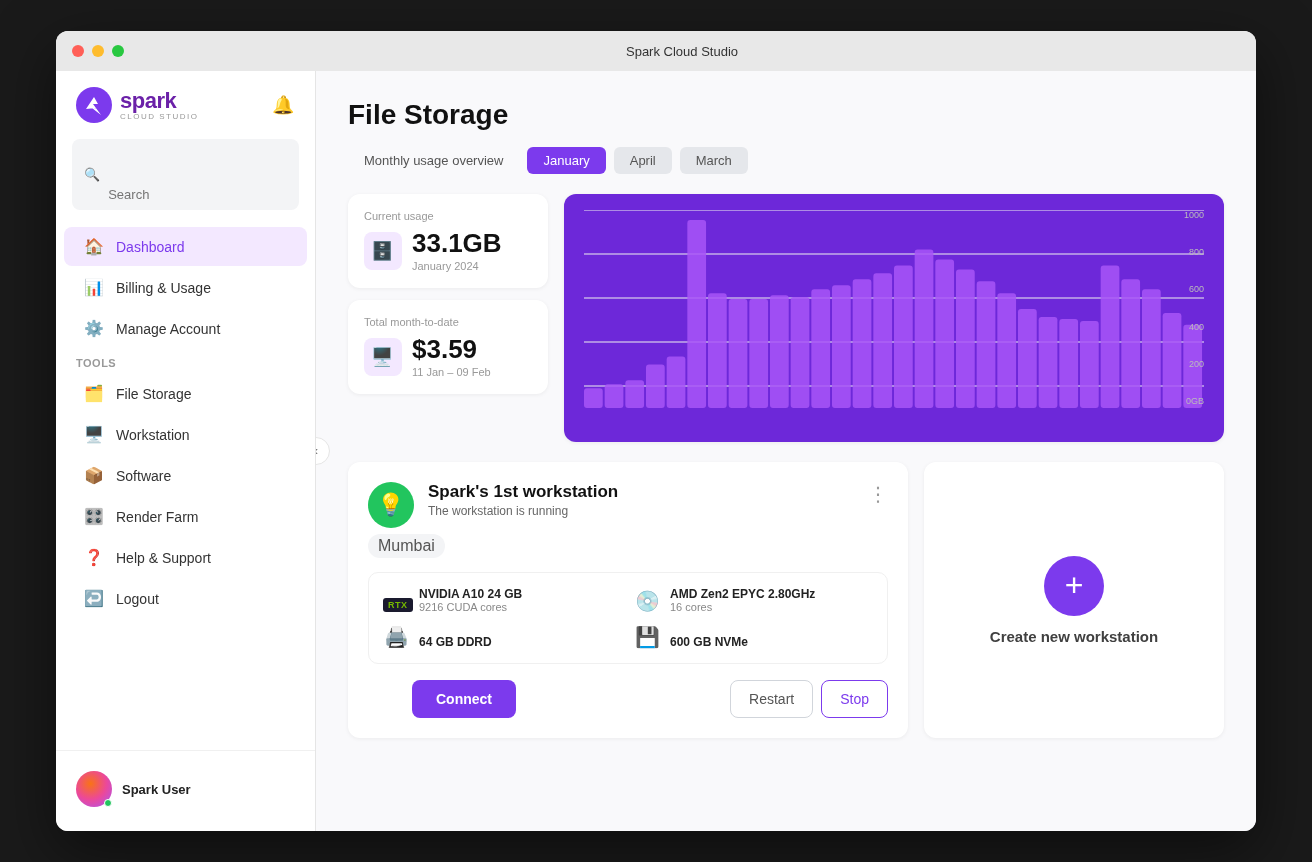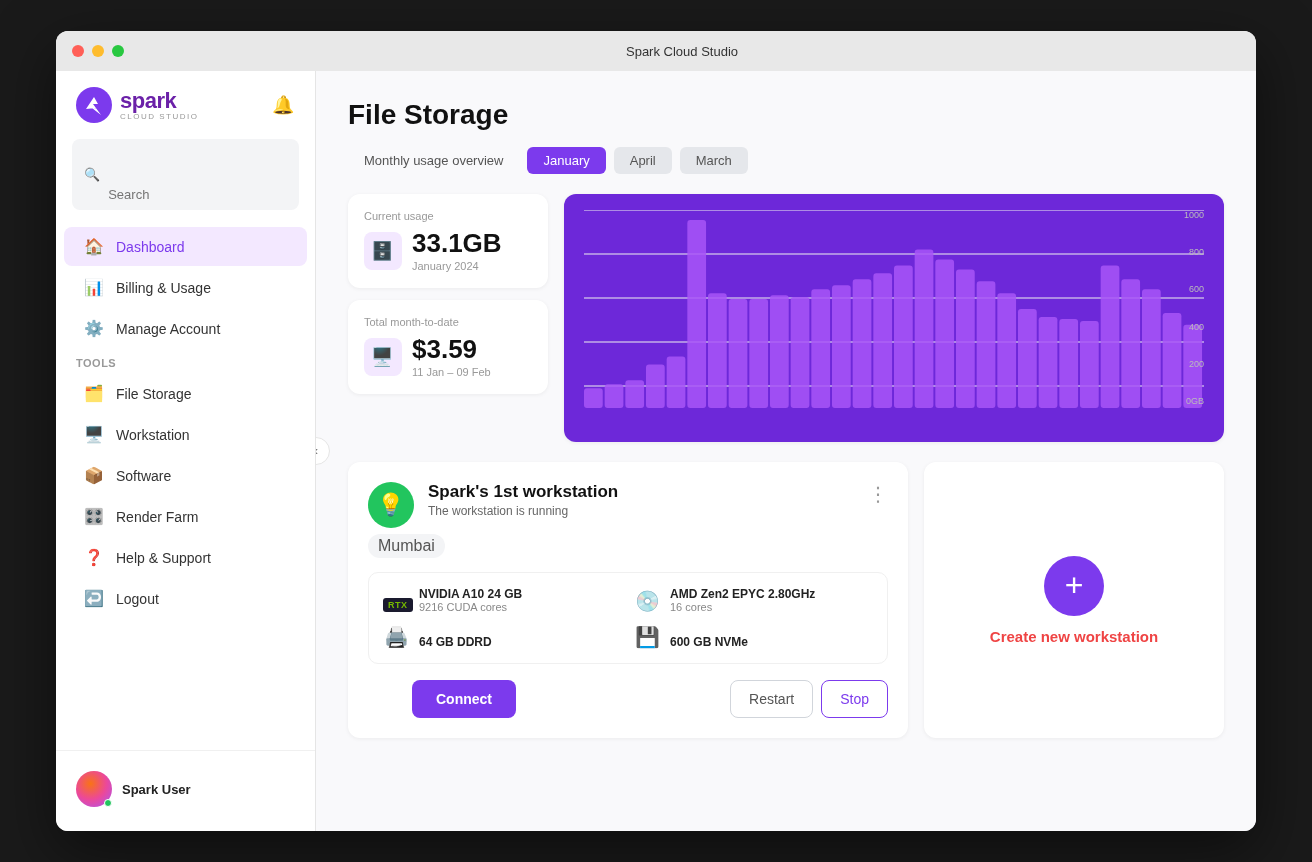--- a/index.html
+++ b/index.html
@@ -345,21 +345,21 @@
       background: #7c3aed;
       border-radius: 50%;
       display: flex; align-items: center; justify-content: center;
       font-size: 32px;
       color: #fff;
       cursor: pointer;
     }
     .create-label {
       font-size: 15px;
       font-weight: 600;
-      color: #ef4444;
+      color: #404040;
     }
     
     .rtx-badge {
       background: #1a1a2e;
       color: #76b900;
       font-size: 9px;
       font-weight: 700;
       padding: 2px 5px;
       border-radius: 3px;
       letter-spacing: 0.5px;

